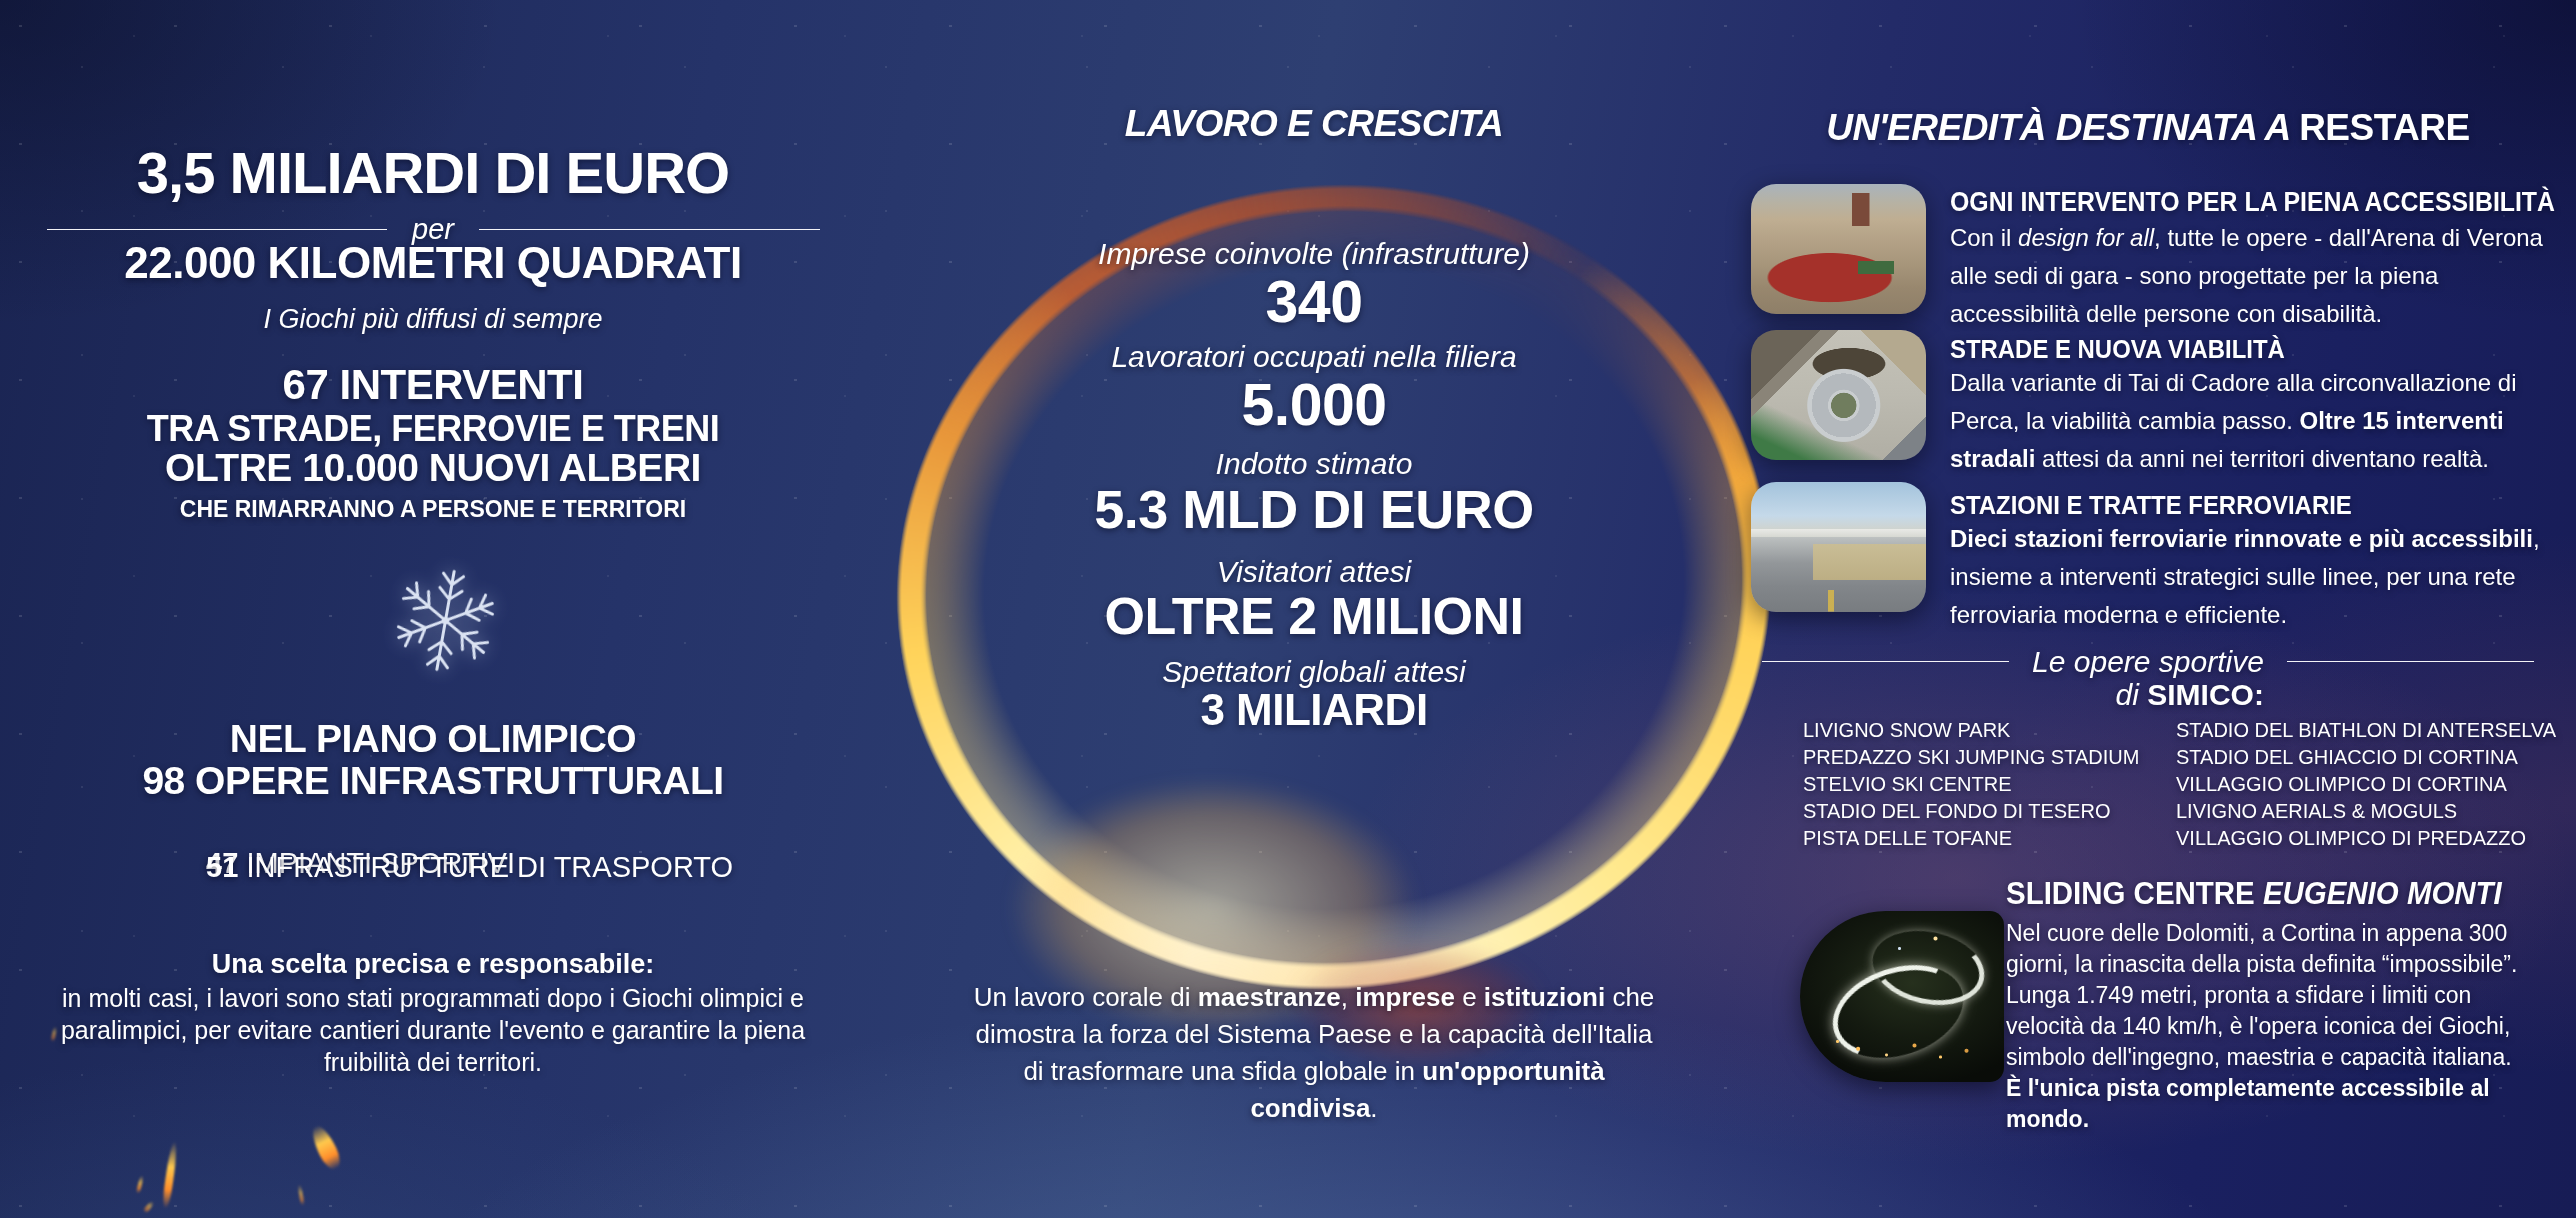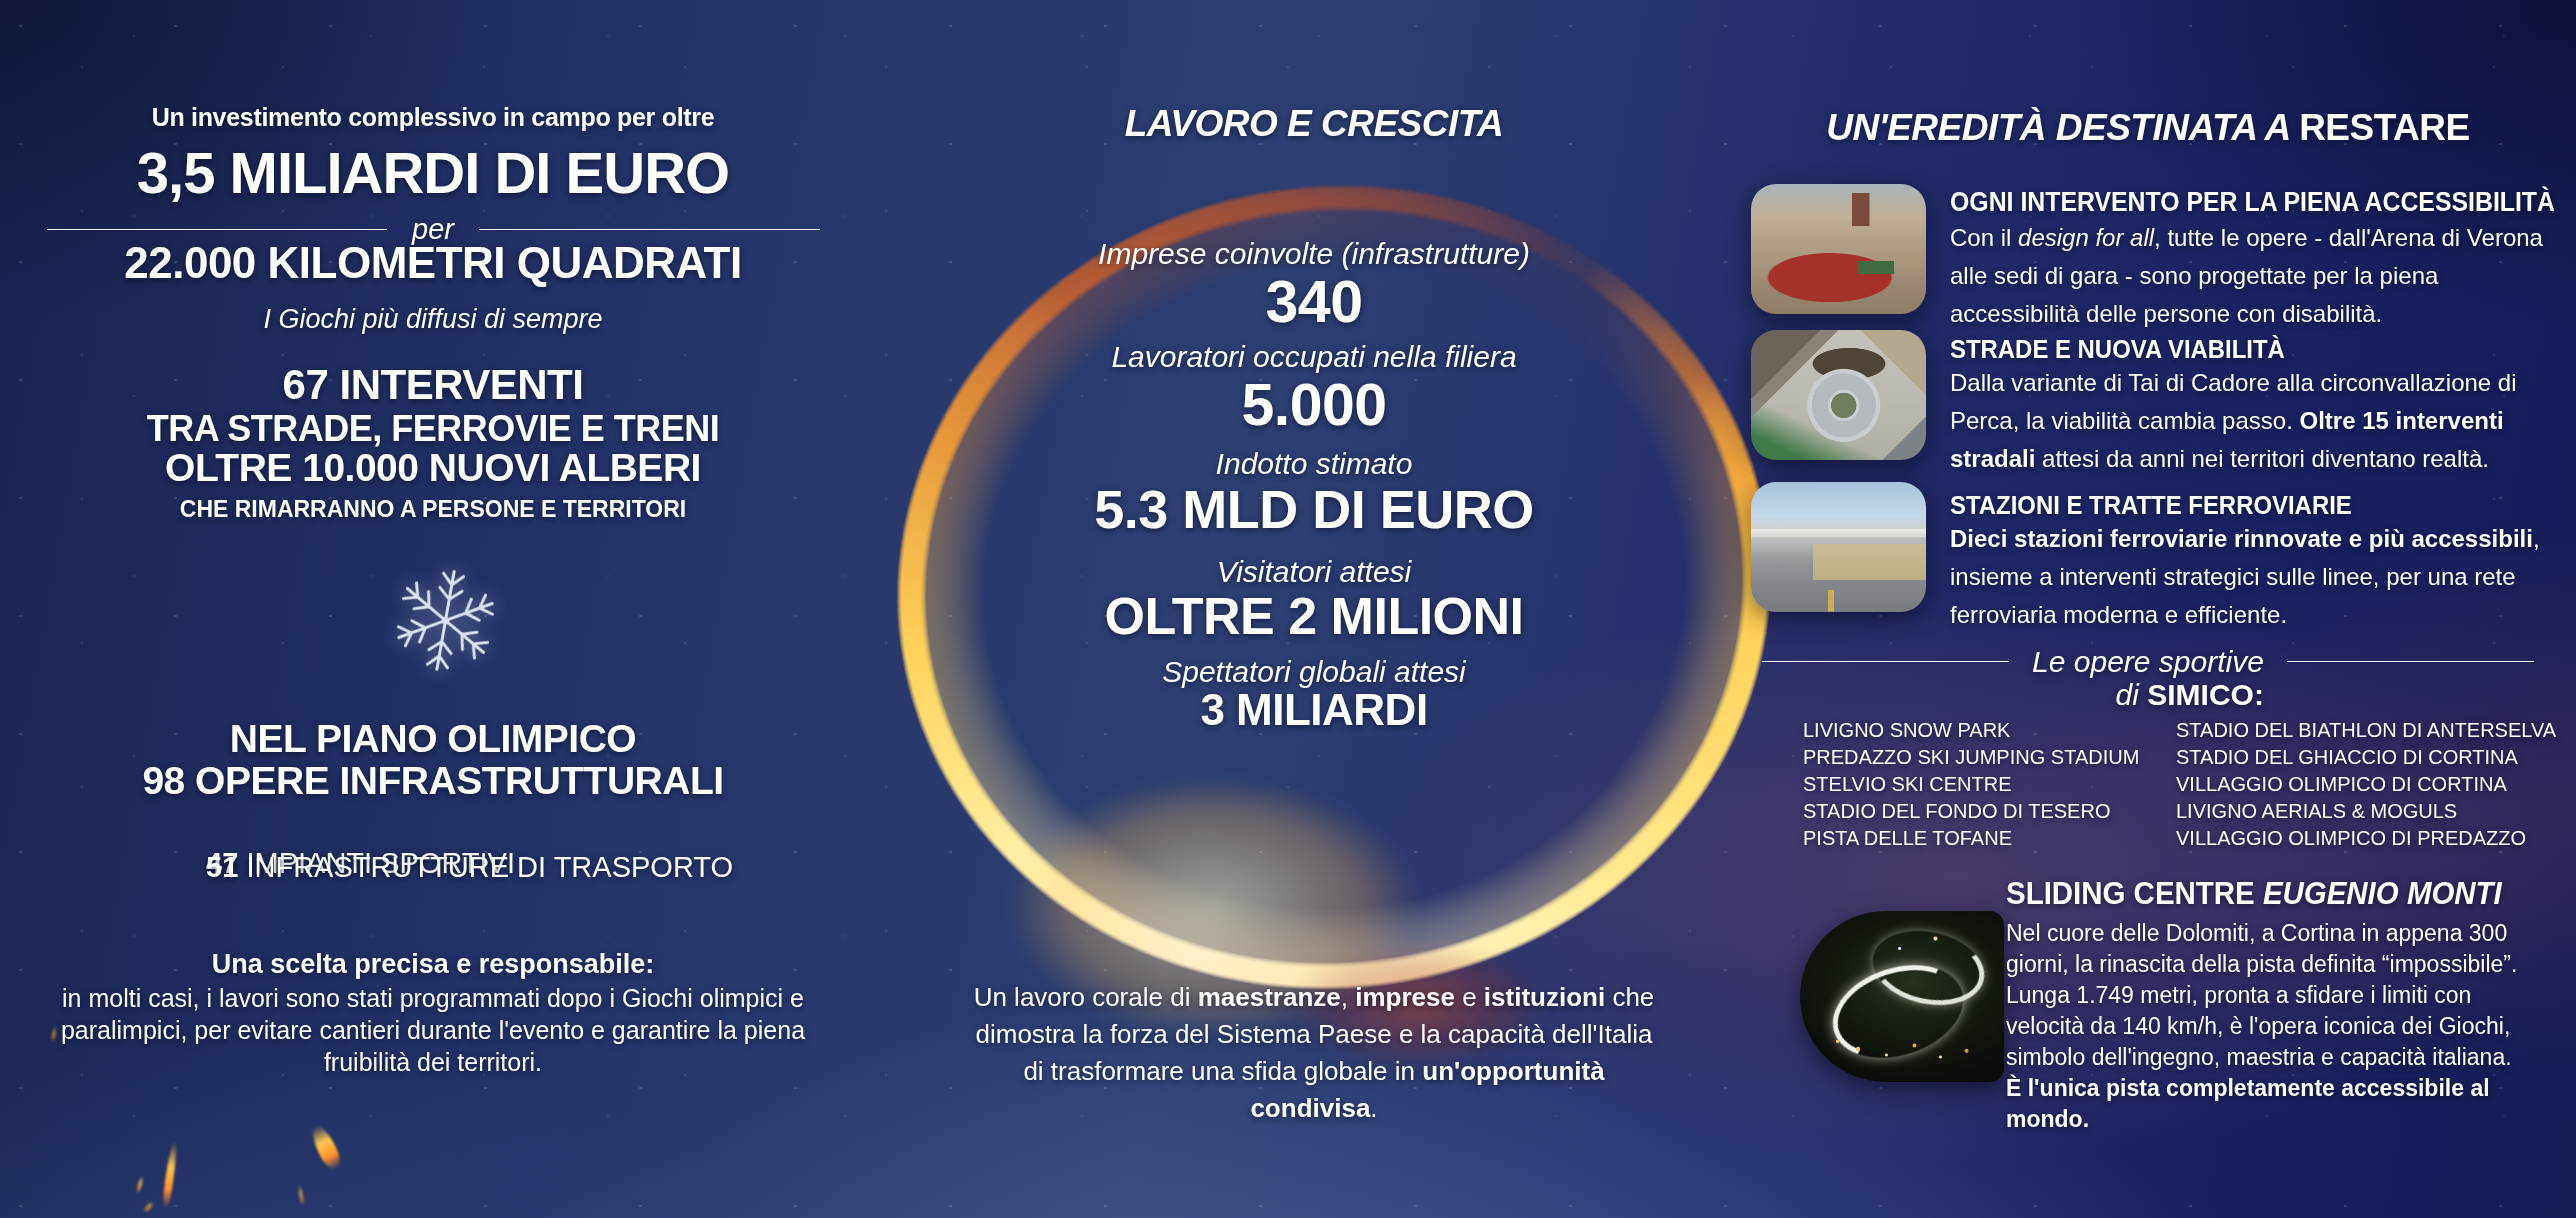--- a/index.html
+++ b/index.html
@@ -158,21 +158,20 @@
   <div class="ring-hot"></div>
   <div class="ring-ember"></div>
   <div class="ember e1"></div>
   <div class="ember e2"></div>
   <div class="ember e3"></div>
   <div class="ember e4"></div>
   <div class="ember e5"></div>
   <div class="ember e6"></div>
 
   <section id="col-left">
-    <div class="t sh intro">Un investimento complessivo in campo per oltre</div>
     <div class="t sh amount">3,5 MILIARDI DI EURO</div>
     <div class="per-divider">
       <div class="hline"></div>
       <div class="word sh">per</div>
       <div class="hline"></div>
     </div>
     <div class="t sh area">22.000 KILOMETRI QUADRATI</div>
     <div class="t sh tagline">I Giochi più diffusi di sempre</div>
     <div class="t sh interventi">67 INTERVENTI</div>
     <div class="t sh strade">TRA STRADE, FERROVIE E TRENI</div>

